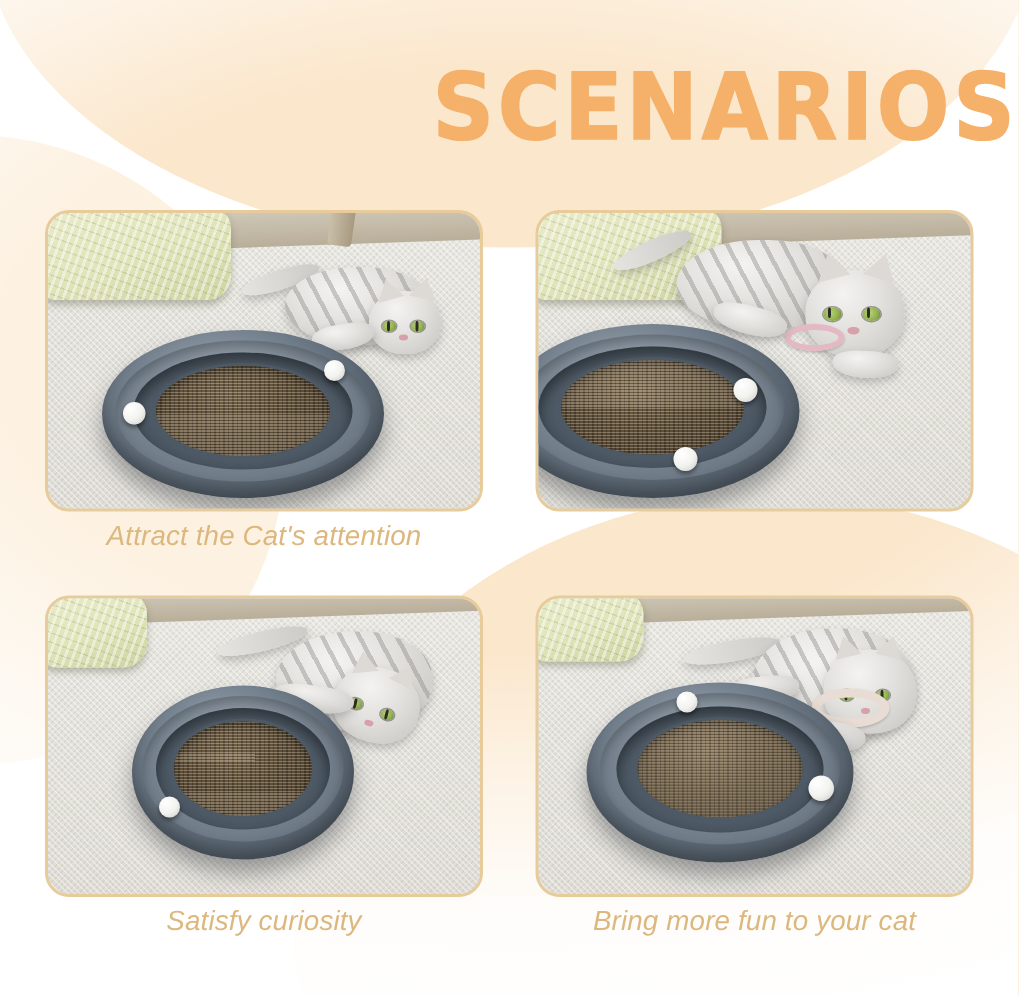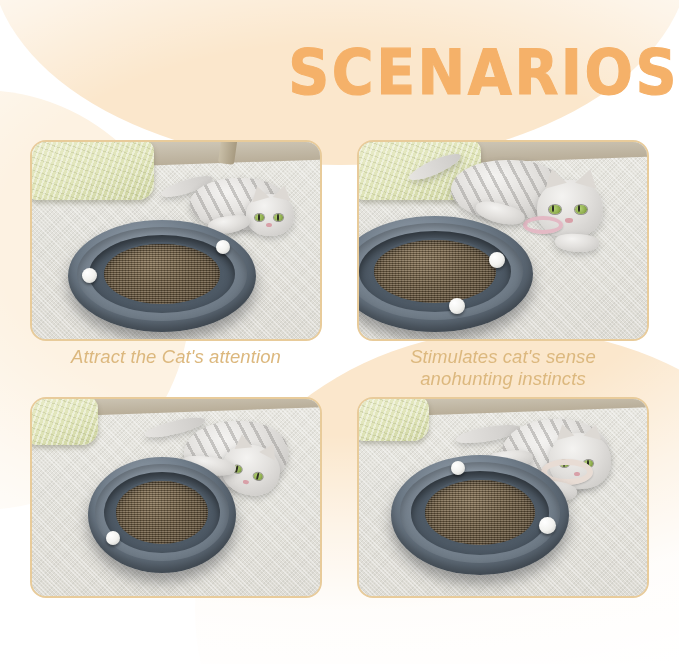--- a/index.html
+++ b/index.html
@@ -304,22 +304,20 @@
 
       <div class="toy" style="left:-22px;top:74px;width:196px;height:116px;">
         <div class="toy-base"></div>
         <div class="toy-rim"></div>
         <div class="toy-track"></div>
         <div class="toy-pad"></div>
         <div class="ball" style="left:152px;top:36px;width:16px;height:16px;"></div>
         <div class="ball" style="left:112px;top:82px;width:16px;height:16px;"></div>
       </div>
     </div>
-    <div class="caption">Stimulates cat's sense
-anohunting instincts</div>
   </div>
 
   <div class="cell">
     <div class="photo">
       <div class="floor"></div>
       <div class="wall-strip" style="left:60px;top:-8px;width:240px;height:20px;"></div>
       <div class="cushion" style="width:72px;height:50px;"></div>
 
       <div class="cat">
         <div class="cat-part cat-tail" style="left:112px;top:22px;width:62px;height:13px;transform:rotate(-14deg);"></div>
@@ -337,20 +335,21 @@
       </div>
 
       <div class="toy" style="left:56px;top:58px;width:148px;height:116px;">
         <div class="toy-base"></div>
         <div class="toy-rim"></div>
         <div class="toy-track"></div>
         <div class="toy-pad"></div>
         <div class="ball" style="left:18px;top:74px;width:14px;height:14px;"></div>
       </div>
     </div>
+    <div class="caption">Satisfy curiosity</div>
   </div>
 
   <div class="cell">
     <div class="photo">
       <div class="floor"></div>
       <div class="wall-strip" style="left:64px;top:-8px;width:240px;height:20px;"></div>
       <div class="cushion" style="width:76px;height:46px;"></div>
 
       <div class="cat">
         <div class="cat-part cat-tail" style="left:96px;top:28px;width:66px;height:14px;transform:rotate(-10deg);"></div>
@@ -371,15 +370,16 @@
 
       <div class="toy" style="left:32px;top:56px;width:178px;height:120px;">
         <div class="toy-base"></div>
         <div class="toy-rim"></div>
         <div class="toy-track"></div>
         <div class="toy-pad"></div>
         <div class="ball" style="left:60px;top:6px;width:14px;height:14px;"></div>
         <div class="ball" style="left:148px;top:62px;width:17px;height:17px;"></div>
       </div>
     </div>
+    <div class="caption">Bring more fun to your cat</div>
   </div>
 
 </div>
 
 </body></html>

